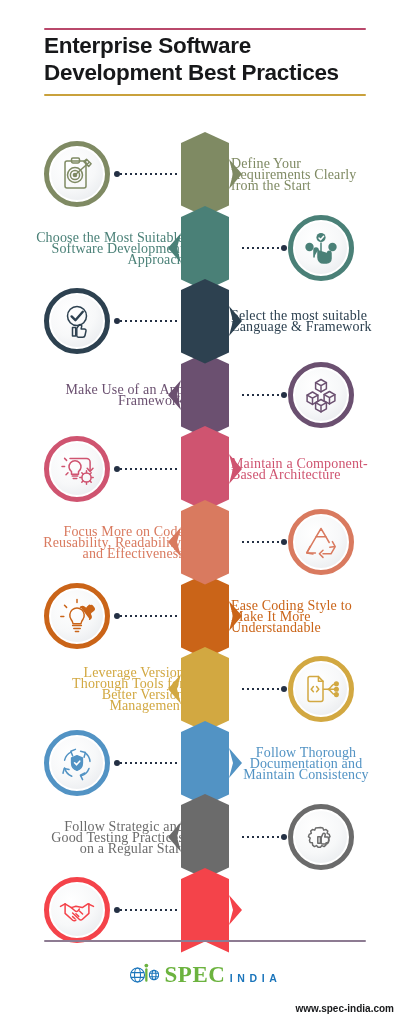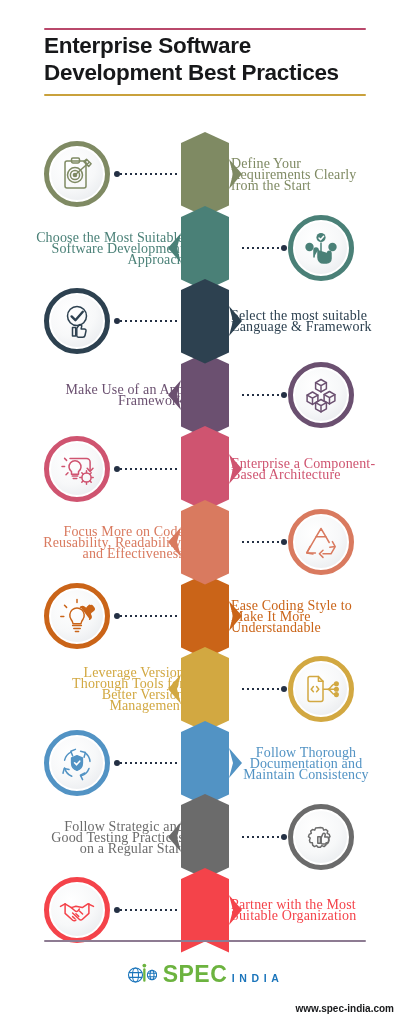--- a/index.html
+++ b/index.html
@@ -172,21 +172,21 @@
     gap: 6px;
   }
   .logo-mark { width: 30px; height: 26px; display: block; }
   .logo-text { display: block; }
   .logo-spec {
     font-size: 23px;
     font-weight: bold;
     letter-spacing: 0.5px;
     line-height: 20px;
     color: #6cb33f;
-    font-family: Liberation Sans, sans-serif;
+    font-family: Liberation Serif, serif;
   }
   .logo-india {
     font-size: 10.5px;
     font-weight: bold;
     letter-spacing: 4.6px;
     line-height: 12px;
     color: #1b75bb;
     text-align: right;
     font-family: "Liberation Sans", sans-serif;
   }
@@ -350,21 +350,21 @@
               <path d="M30.2 19.2l2.9 3.2 2.9-3.2"></path>
               <circle cx="29.5" cy="28.5" r="4.6"></circle>
               <path d="M29.5 21.8v1.8M29.5 33.4v1.8M22.8 28.5h1.8M34.4 28.5h1.8M24.8 23.8l1.3 1.3M32.9 31.9l1.3 1.3M34.2 23.8l-1.3 1.3M26.1 31.9l-1.3 1.3"></path>
             </svg>
           </span>
         </div>
         <div class="dots l2c">
           <span class="bead"></span>
           <span class="dline"></span>
         </div>
-        <div class="cap right" style="color: rgb(207, 84, 112);">Enterprise a Component-Based Architecture</div>
+        <div class="cap right" style="color: rgb(207, 84, 112);">Maintain a Component-Based Architecture</div>
       </div>
       <div class="row" style="top: 441.6px; height: 84.6px;">
         <div class="band" style="top: 0px; height: 84.6px;">
           <svg width="48" height="84.6" viewBox="0 0 48 84.6">
             <path d="M0,11 L24,0 L48,11 L48,73.6 L24,84.6 L0,73.6 Z" fill="#ca6418"></path>
           </svg>
         </div>
         <div class="nub right"><svg width="13" height="30" viewBox="0 0 13 30">
             <path d="M0,0 L13,15 L0,30 L4,15 Z" fill="#ca6418"></path>
           </svg></div>
@@ -523,21 +523,20 @@
               <path d="M31.9 13.8v9.6l-6.4 5.8c-1 .9-2.4.9-3.3 0l-6.6-6.2"></path>
               <path d="M14.3 17.6l3.6 3.2c.9.8 2.3.8 3.1-.1l1.4-1.6"></path>
               <path d="M18.9 23.8l2.8 2.6M22.4 21l3.2 3M15.6 26.6l2.4 2.2"></path>
             </svg>
           </span>
         </div>
         <div class="dots l2c">
           <span class="bead"></span>
           <span class="dline"></span>
         </div>
-        <div class="cap right" style="color: rgb(244, 67, 74);">Partner with the Most Suitable Organization</div>
       </div>
     </div>
 
   <div class="footer">
     <div class="foot-rule" style="background: rgb(141, 123, 146);"></div>
     <div class="logo">
       <span class="logo-mark">
         <svg viewBox="0 0 30 26">
           <g fill="none" stroke="#1b75bb" stroke-width="1.1">
             <circle cx="8.5" cy="13" r="7"></circle>

